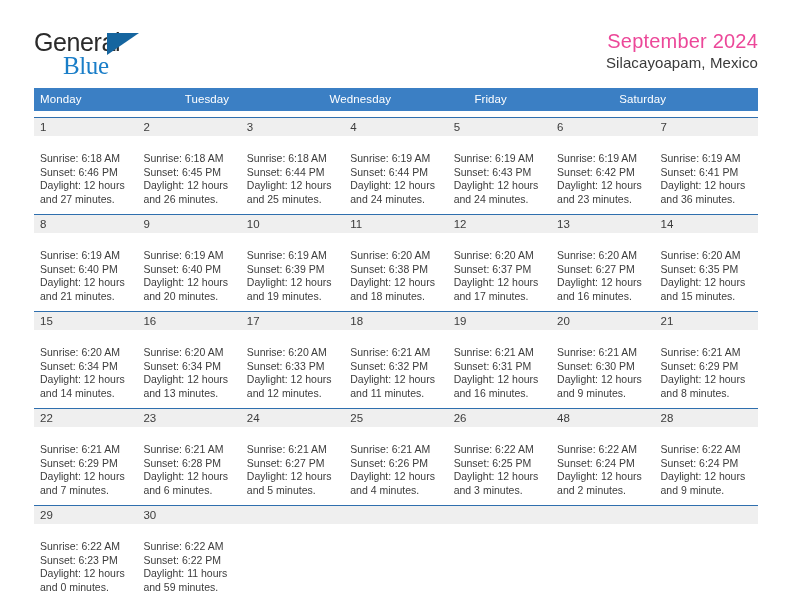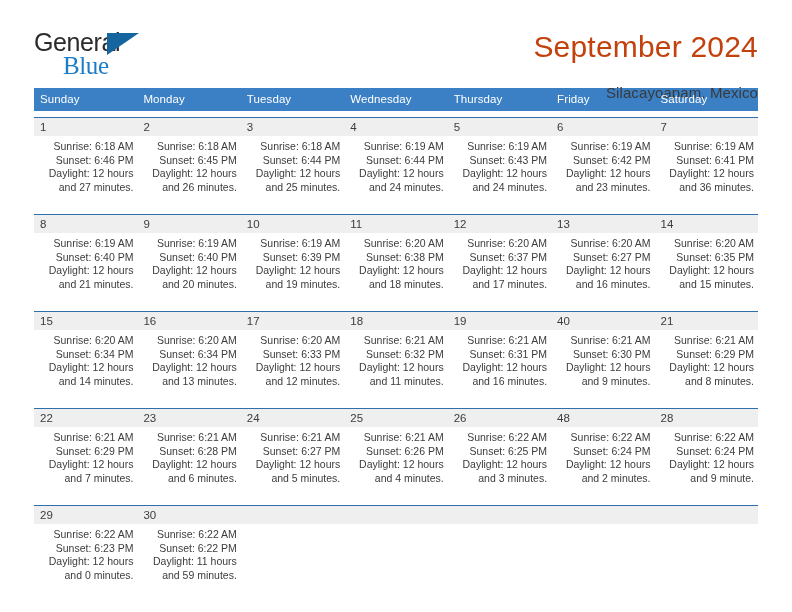--- a/index.html
+++ b/index.html
@@ -63,30 +63,30 @@
     width: 0;
     height: 0;
     border-left: 32px solid #15659f;
     border-bottom: 22px solid transparent;
   }
   .titles {
     text-align: right;
     padding-top: 2px;
   }
   .cal-title {
-    font-size: 30px;
+    font-size: 20px;
     font-weight: normal;
-    color: #c2410c;
+    color: #ec4899;
     line-height: 1.15;
     letter-spacing: 0.2px;
   }
   .cal-subtitle {
     font-size: 15px;
     color: #3a3a3a;
-    margin-top: 19px;
+    margin-top: 1px;
     letter-spacing: 0.1px;
   }
 
   
   .calendar {
     margin: 0 34px;
     width: 724px;
   }
   .weekday-row {
     display: flex;
@@ -120,23 +120,22 @@
     flex: 1 1 0;
     box-sizing: border-box;
     padding: 3px 0 3px 6px;
     font-size: 11.5px;
     color: #3c3c3c;
     min-height: 17px;
   }
   .info-cell {
     flex: 1 1 0;
     box-sizing: border-box;
-    padding: 4px 4px 0 6px;
+    padding: 16px 4px 0 6px;
     min-height: 72px;
-    text-align: right;
   }
   .info-line {
     font-size: 10.5px;
     color: #3c3c3c;
     line-height: 13.6px;
     white-space: nowrap;
   }
 </style>
 </head>
 <body>
@@ -150,25 +149,23 @@
       <span class="logo-blue">Blue</span>
     </div>
     <div class="titles">
       <div class="cal-title">September 2024</div>
       <div class="cal-subtitle">Silacayoapam, Mexico</div>
     </div>
   </div>
 
   <div class="calendar">
     <div class="weekday-row">
-      <div class="weekday">Sunday</div>
       <div class="weekday">Monday</div>
       <div class="weekday">Tuesday</div>
       <div class="weekday">Wednesday</div>
-      <div class="weekday">Thursday</div>
       <div class="weekday">Friday</div>
       <div class="weekday">Saturday</div>
     </div>
 
     <div class="week">
       <div class="week-daynums">
         <div class="daynum-cell">1</div>
         <div class="daynum-cell">2</div>
         <div class="daynum-cell">3</div>
         <div class="daynum-cell">4</div>
@@ -278,21 +275,21 @@
       </div>
     </div>
 
     <div class="week">
       <div class="week-daynums">
         <div class="daynum-cell">15</div>
         <div class="daynum-cell">16</div>
         <div class="daynum-cell">17</div>
         <div class="daynum-cell">18</div>
         <div class="daynum-cell">19</div>
-        <div class="daynum-cell">40</div>
+        <div class="daynum-cell">20</div>
         <div class="daynum-cell">21</div>
       </div>
       <div class="week-body">
         <div class="info-cell">
           <div class="info-line">Sunrise: 6:20 AM</div>
           <div class="info-line">Sunset: 6:34 PM</div>
           <div class="info-line">Daylight: 12 hours</div>
           <div class="info-line">and 14 minutes.</div>
         </div>
         <div class="info-cell">

